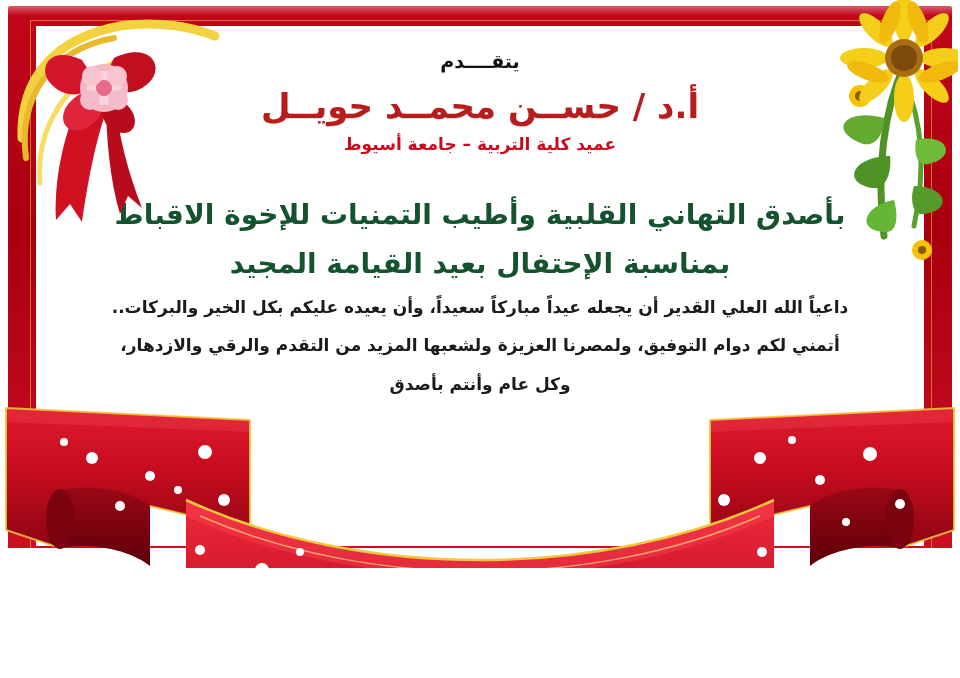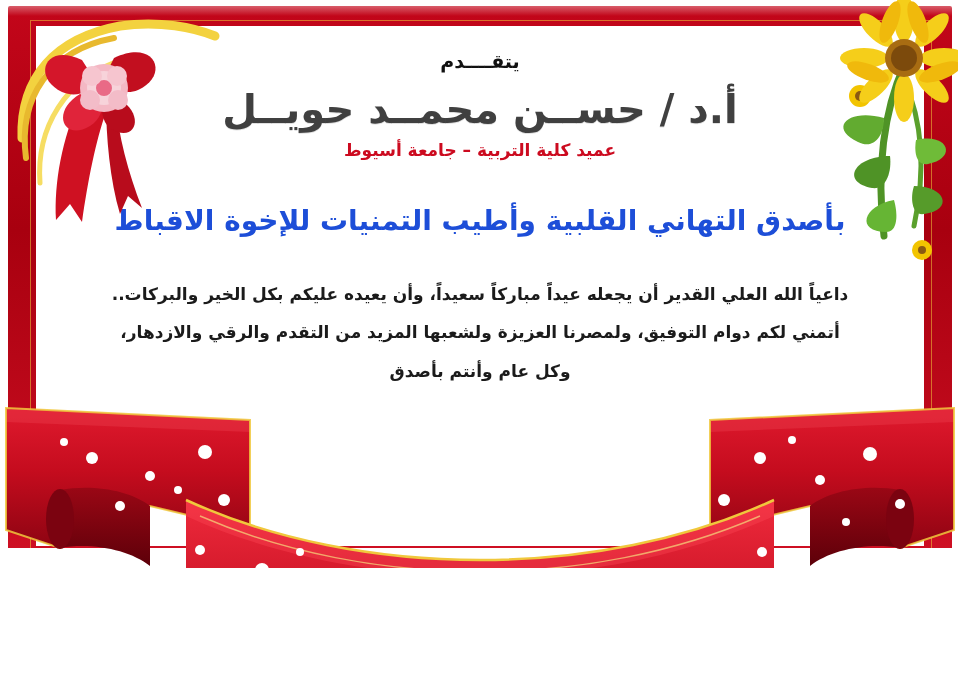--- a/index.html
+++ b/index.html
@@ -79,40 +79,39 @@
   }
 
   .kicker {
     font-size: 19px;
     font-weight: bold;
     color: #111111;
     letter-spacing: 1px;
     margin-bottom: 14px;
   }
   .name {
-    font-size: 40px;
-    font-weight: bold;
-    color: #404040;
+    font-size: 34px;
+    font-weight: bold;
+    color: #b91c1c;
     letter-spacing: 1px;
     margin-bottom: 8px;
     text-shadow: 0 1px 0 rgba(0,0,0,.12);
   }
   .role {
     font-size: 17px;
     font-weight: bold;
     color: #cc0a1f;
     margin-bottom: 36px;
     text-align: center;
   }
   .greet {
     font-size: 28px;
     font-weight: bold;
-    color: #1d4ed8;
+    color: #14532d;
     line-height: 1.75;
-    margin-bottom: 30px;
   }
   .body-text {
     font-size: 17px;
     color: #1b1b1b;
     line-height: 2.25;
     font-weight: bold;
   }
   .body-text div { white-space: nowrap; text-align: center; }
 
   
@@ -162,20 +161,21 @@
   <div class="frame-gold"></div>
   <div class="frame-inner"></div>
   <div class="frame-bottom-mask"></div>
 
   <div class="content">
     <div class="kicker">يتقــــدم</div>
     <div class="name">أ.د / حســن محمــد حويــل</div>
     <div class="role">عميد كلية التربية – جامعة أسيوط</div>
     <div class="greet">
       <div>بأصدق التهاني القلبية وأطيب التمنيات للإخوة الاقباط</div>
+      <div>بمناسبة الإحتفال بعيد القيامة المجيد</div>
     </div>
     <div class="body-text">
       <div>داعياً الله العلي القدير أن يجعله عيداً مباركاً سعيداً، وأن يعيده عليكم بكل الخير والبركات..</div>
       <div>أتمني لكم دوام التوفيق، ولمصرنا العزيزة ولشعبها المزيد من التقدم والرقي والازدهار،</div>
       <div>وكل عام وأنتم بأصدق</div>
     </div>
   </div>
 
   <svg class="bow" viewBox="0 0 230 230">
 

